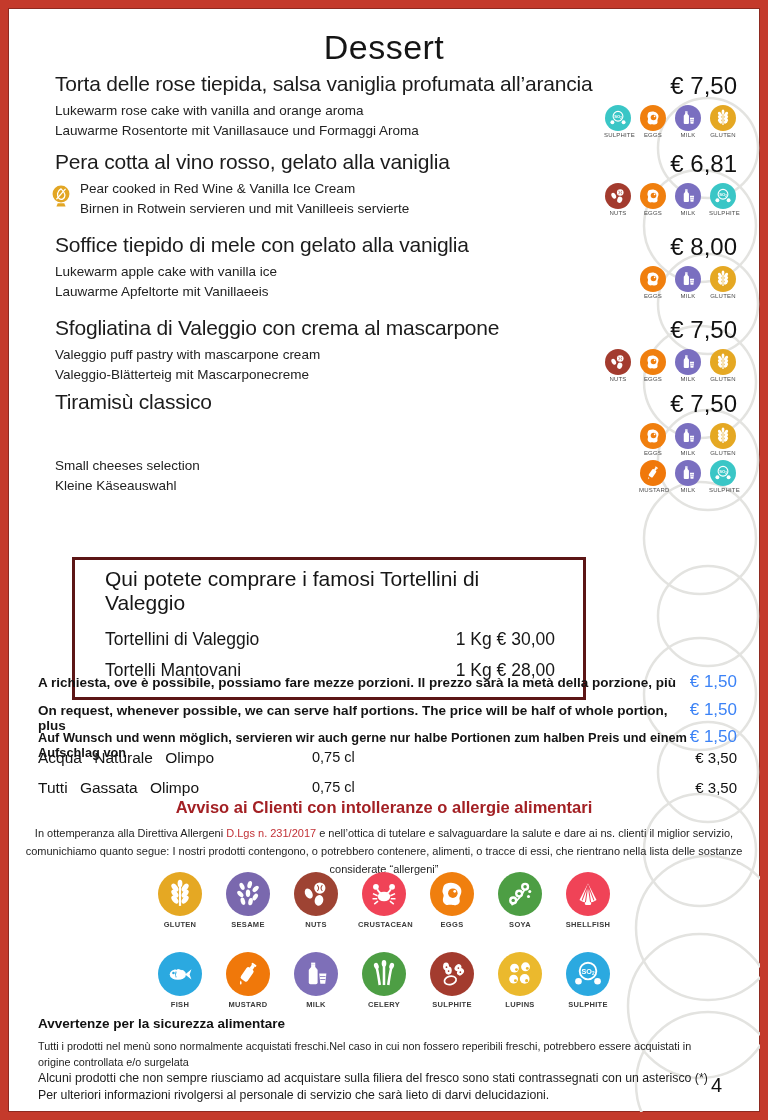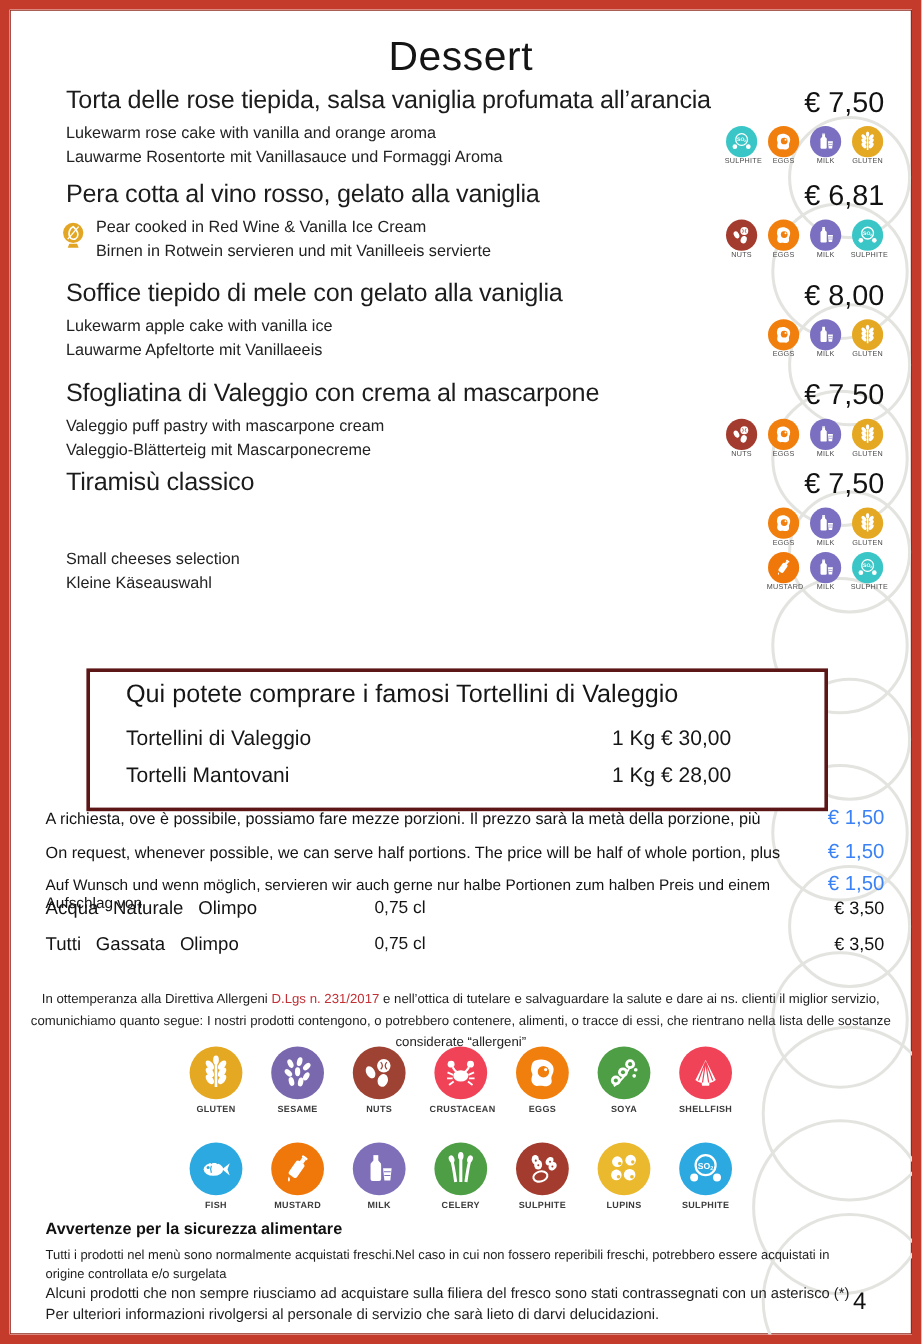--- a/index.html
+++ b/index.html
@@ -24,29 +24,29 @@
   .desc-col{display:flex;flex-direction:column;gap:2px;}
   .desc{font-size:13.5px;color:#222;line-height:1.32;}
   .seal{width:26px;flex:0 0 26px;margin-left:-7px;}
   .icons{display:flex;gap:7px;margin-top:3px;}
   .al{width:28px;text-align:center;}
   .al-circle{width:26px;height:26px;border-radius:50%;margin:0 auto;
     display:flex;align-items:center;justify-content:center;}
   .al-circle svg{width:20px;height:20px;display:block;}
   .al-label{font-size:6px;color:#4a4a4a;margin-top:1px;letter-spacing:.2px;white-space:nowrap;}
 
-  .promo-box{position:absolute;top:549px;left:64px;width:618px;box-sizing:border-box;
+  .promo-box{position:absolute;top:549px;left:64px;width:514px;box-sizing:border-box;
     border:3px solid #5C1616;padding:7px 28px 12px 30px;background:#fff;}
   .promo-title{font-size:21px;color:#161616;margin-bottom:9px;}
   .promo-row{display:flex;font-size:17.5px;line-height:1.75;color:#161616;}
   .promo-name{width:405px;}
   .promo-price{white-space:nowrap;}
 
   .note-row{position:absolute;left:30px;right:23px;display:flex;align-items:baseline;}
-  .note-text{flex:1;font-size:13.5px;color:#141414;}
+  .note-text{flex:1;font-size:13.5px;color:#141414;font-weight:bold;}
   .note-price{font-size:17px;white-space:nowrap;color:#3b82f6;}
   .water-row{position:absolute;left:30px;right:23px;display:flex;align-items:baseline;}
   .water-name{font-size:15.5px;word-spacing:8px;color:#141414;}
   .water-size{position:absolute;left:274px;font-size:14.5px;color:#141414;}
   .water-price{margin-left:auto;font-size:15px;color:#111;}
 
   .avviso{position:absolute;top:790px;left:0;width:100%;text-align:center;
     font-size:16.5px;font-weight:bold;color:#A32024;}
   .allergy-par{position:absolute;top:816px;left:12px;right:12px;text-align:center;
     font-size:11px;line-height:1.65;color:#1f1f1f;}
@@ -538,20 +538,21 @@
       <span class="water-name">Acqua  Naturale  Olimpo</span>
       <span class="water-size">0,75 cl</span>
       <span class="water-price">€ 3,50</span>
     </div>
     <div class="water-row" style="top:771px">
       <span class="water-name">Tutti  Gassata  Olimpo</span>
       <span class="water-size">0,75 cl</span>
       <span class="water-price">€ 3,50</span>
     </div>
 
+    <div class="avviso">Avviso ai Clienti con intolleranze o allergie alimentari</div>
     <div class="allergy-par">
       <span>In ottemperanza alla Direttiva Allergeni </span><span class="red-law">D.Lgs n. 231/2017</span><span> e nell’ottica di tutelare e salvaguardare la salute e dare ai ns. clienti il miglior servizio, comunichiamo quanto segue: I nostri prodotti contengono, o potrebbero contenere, alimenti, o tracce di essi, che rientrano nella lista delle sostanze considerate “allergeni”</span>
     </div>
 
     <div class="legend-row" style="top:864px" id="legend-row1">
   <div class="legend-cell">
     <div class="legend-circle" style="background: rgb(229, 168, 35);">
       <svg style="color: rgb(229, 168, 35);">
               <use href="#sym-gluten"></use>
             </svg>

